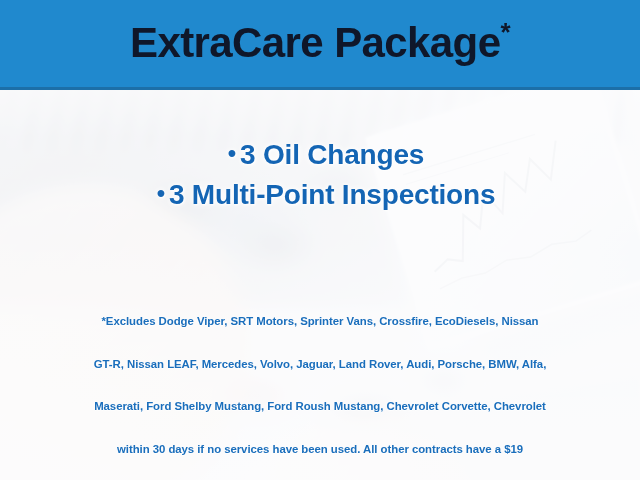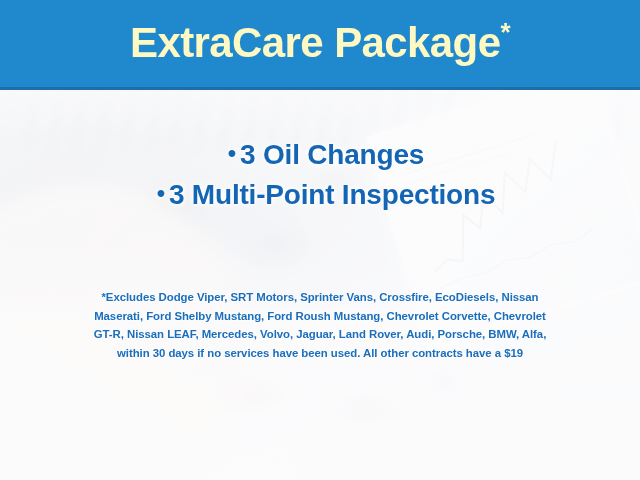--- a/index.html
+++ b/index.html
@@ -165,21 +165,21 @@
     height: 90px;
     background: #2089ce;
     box-sizing: border-box;
     display: flex;
     align-items: center;
     justify-content: center;
     border-bottom: 3px solid #1c6fa8;
     z-index: 5;
   }
   .banner-title {
-    color: #fef9c3;
+    color: #0f172a;
     font-size: 42px;
     font-weight: bold;
     letter-spacing: -0.6px;
     line-height: 1;
     white-space: nowrap;
     margin: 0;
     padding-bottom: 4px;
   }
   .banner-title .star {
     font-size: 26px;
@@ -225,20 +225,21 @@
     color: #1a6ebc;
     font-size: 11.4px;
     font-weight: bold;
     line-height: 18.5px;
     letter-spacing: -0.05px;
     white-space: nowrap;
     text-shadow:
        0 0 4px #ffffff,
        0 0 8px #ffffff,
        0 1px 1px rgba(255,255,255,.9);
+    margin-top: 24px;
   }
 </style>
 </head>
 <body>
 
 <div id="ad">
 
   <div class="photo">
     <div class="ph-layer ph-engine"></div>
     <div class="ph-layer ph-louvres"></div>
@@ -266,18 +267,18 @@
     <h1 class="banner-title"><span>ExtraCare Package</span><span class="star">*</span></h1>
   </div>
 
   <div class="benefits">
     <div class="benefit"><span class="dot">•</span><span>3 Oil Changes</span></div>
     <div class="benefit"><span class="dot">•</span><span>3 Multi-Point Inspections</span></div>
   </div>
 
   <div class="disclaimer">
     <div class="disclaimer-line">*Excludes Dodge Viper, SRT Motors, Sprinter Vans, Crossfire, EcoDiesels, Nissan</div>
+    <div class="disclaimer-line">GT-R, Nissan LEAF, Mercedes, Volvo, Jaguar, Land Rover, Audi, Porsche, BMW, Alfa,</div>
     <div class="disclaimer-line">Maserati, Ford Shelby Mustang, Ford Roush Mustang, Chevrolet Corvette, Chevrolet</div>
-    <div class="disclaimer-line">GT-R, Nissan LEAF, Mercedes, Volvo, Jaguar, Land Rover, Audi, Porsche, BMW, Alfa,</div>
     <div class="disclaimer-line">within 30 days if no services have been used. All other contracts have a $19</div>
   </div>
 
 </div>
 
 </body></html>

